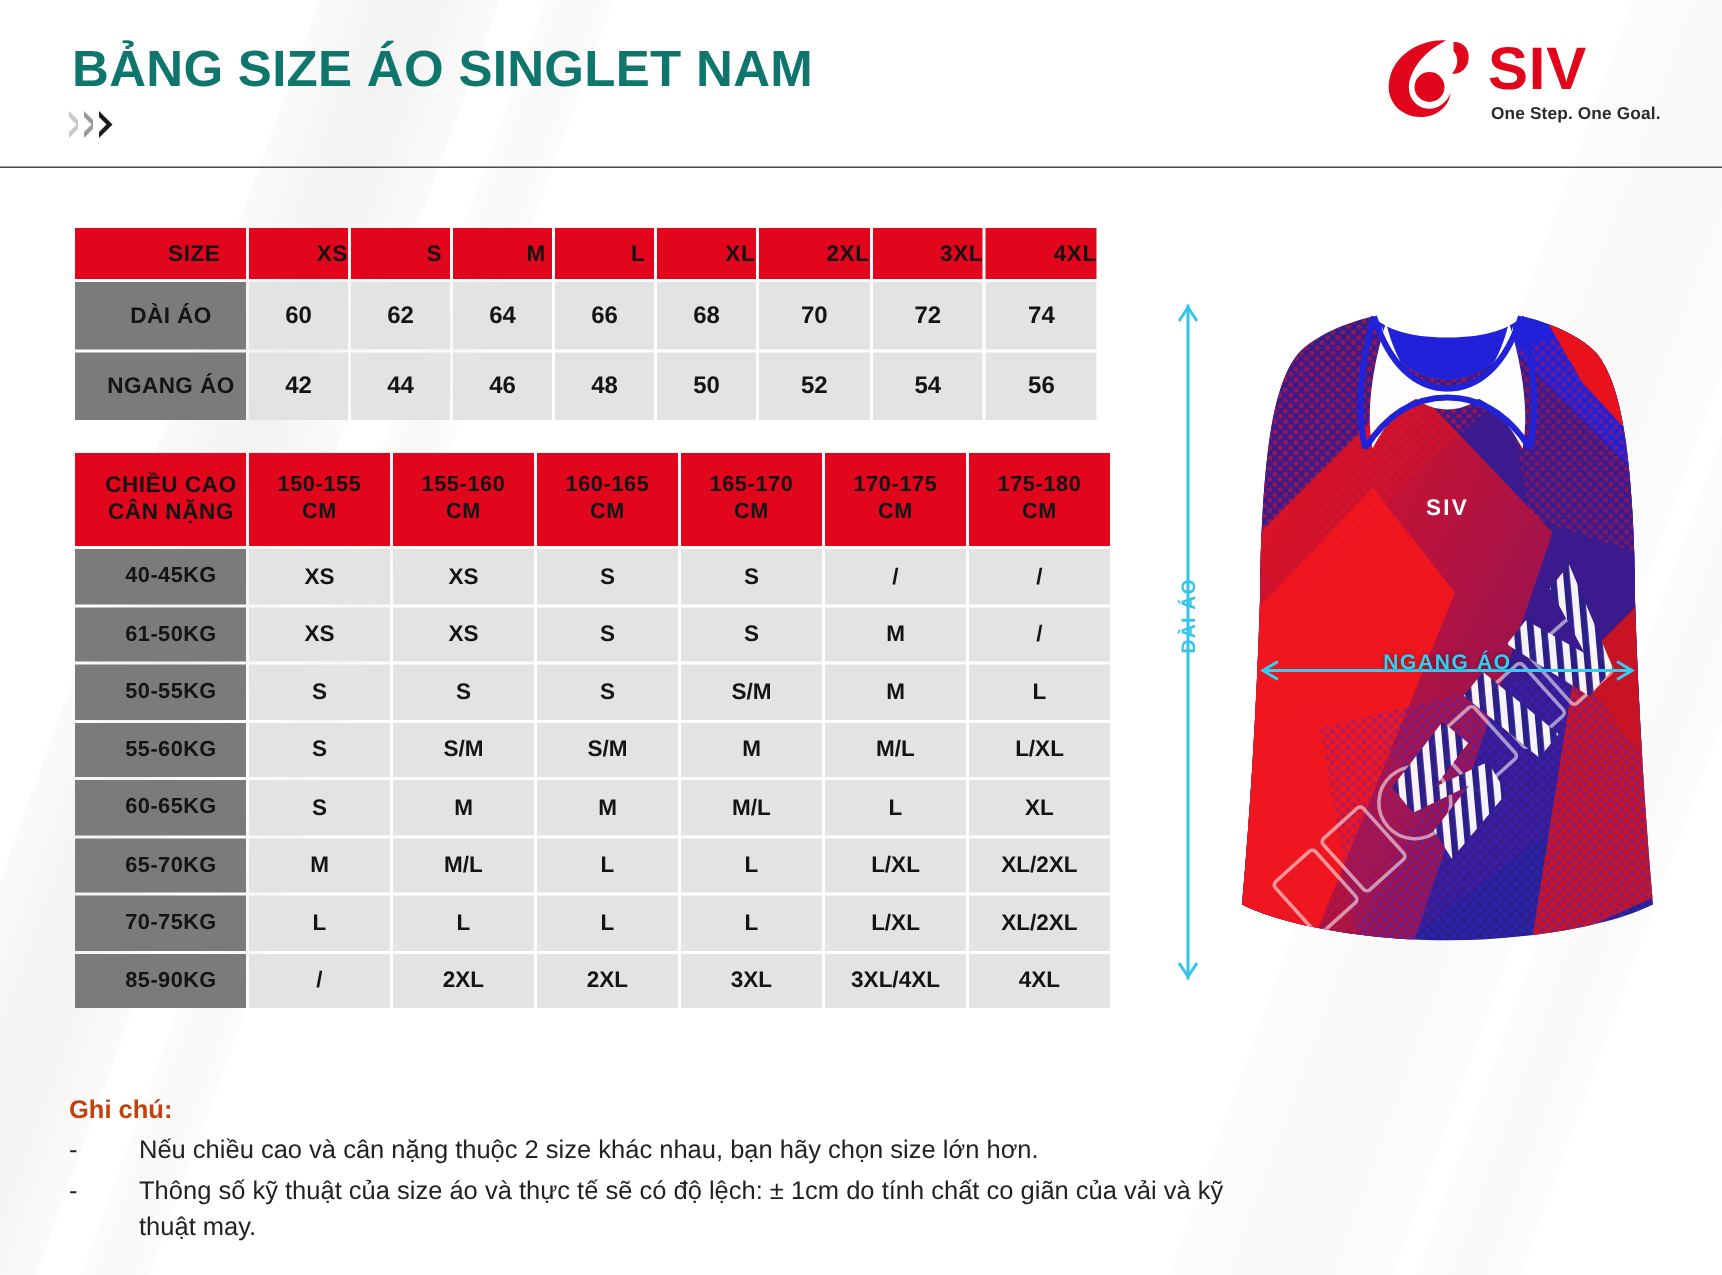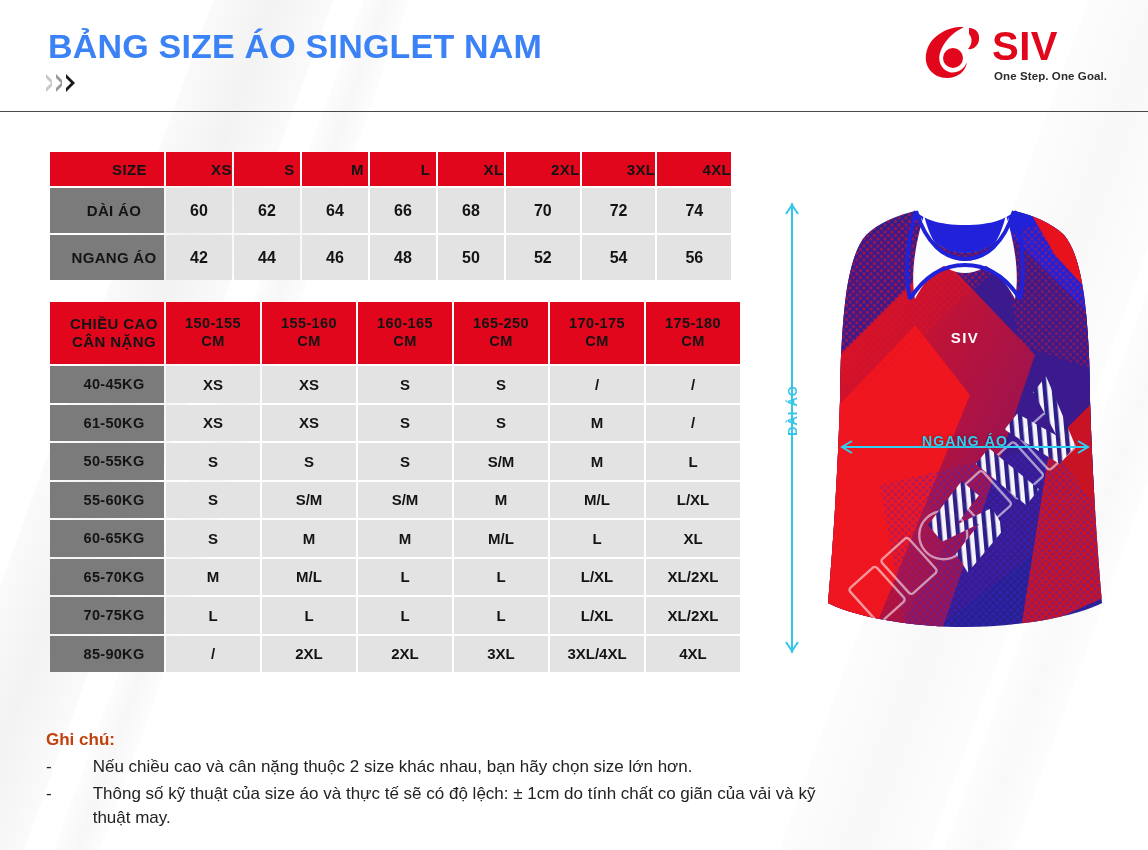--- a/index.html
+++ b/index.html
@@ -39,21 +39,21 @@
     left: 0; top: 0;
     width: 1148px;
     height: 112px;
   }
   .title {
     position: absolute;
     left: 48px; top: 27px;
     font-size: 34px;
     font-weight: 700;
     letter-spacing: .2px;
-    color: #3b82f6;
+    color: #0f766e;
     font-family: "Liberation Sans", sans-serif;
     white-space: nowrap;
   }
   .chevrons {
     position: absolute;
     left: 46px; top: 74px;
     display: flex;
     align-items: center;
     gap: 1px;
   }
@@ -310,21 +310,21 @@
         </th>
         <th class="hd">
           <span class="hd-two-line">155-160</span>
           <span class="hd-two-line">CM</span>
         </th>
         <th class="hd">
           <span class="hd-two-line">160-165</span>
           <span class="hd-two-line">CM</span>
         </th>
         <th class="hd">
-          <span class="hd-two-line">165-250</span>
+          <span class="hd-two-line">165-170</span>
           <span class="hd-two-line">CM</span>
         </th>
         <th class="hd">
           <span class="hd-two-line">170-175</span>
           <span class="hd-two-line">CM</span>
         </th>
         <th class="hd">
           <span class="hd-two-line">175-180</span>
           <span class="hd-two-line">CM</span>
         </th>

